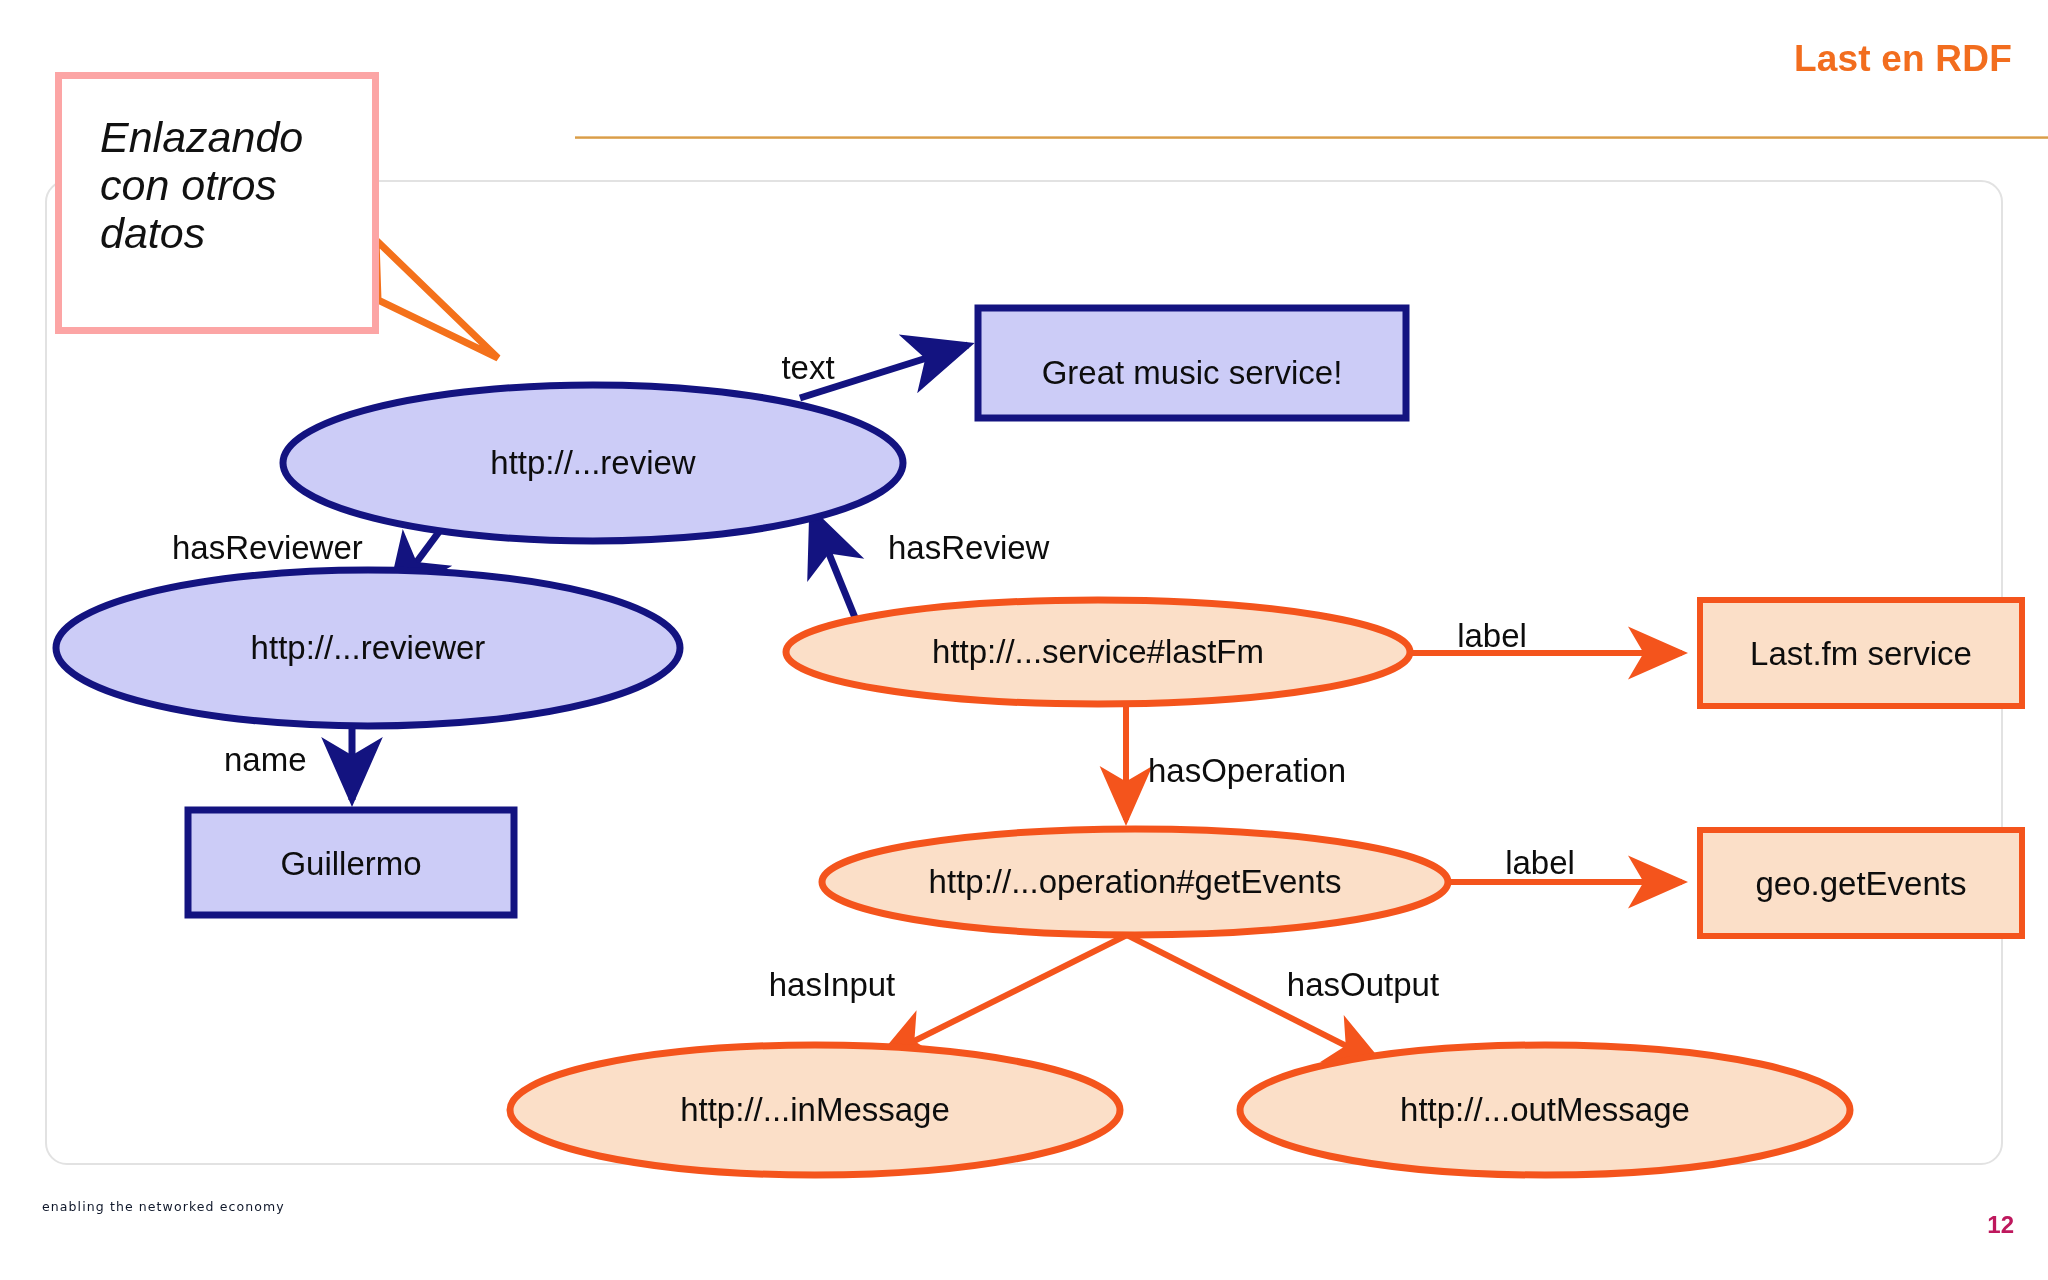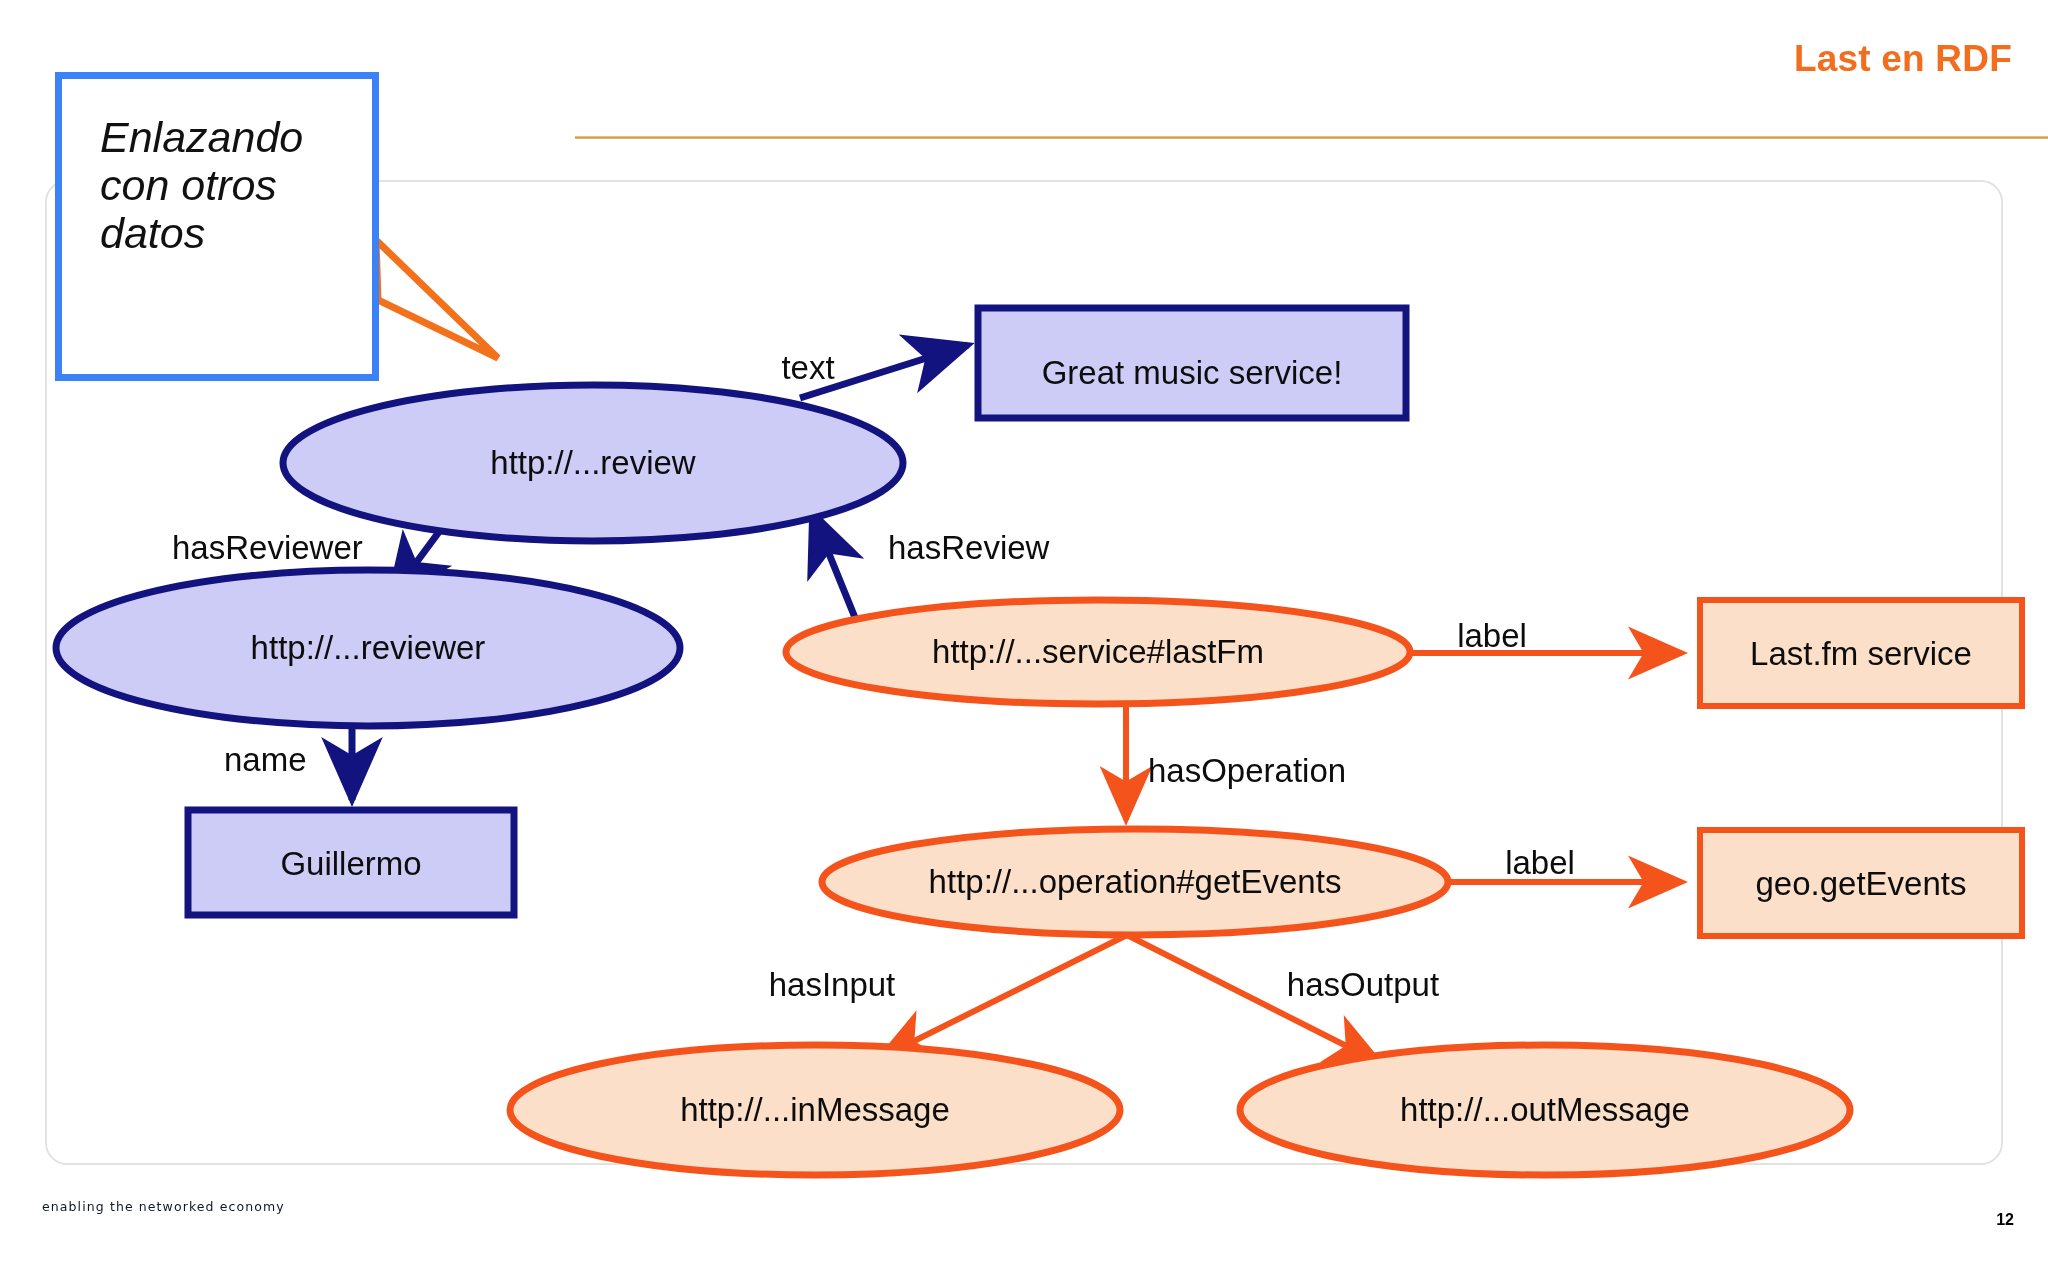--- a/index.html
+++ b/index.html
@@ -47,22 +47,22 @@
     box-sizing: border-box;
     background: #ffffff;
   }
 
   
   #callout-box {
     position: absolute;
     left: 55px;
     top: 72px;
     width: 324px;
-    height: 309px;
-    border: 7px solid #3b82f6;
+    height: 262px;
+    border: 7px solid #fca5a5;
     background: #ffffff;
     box-sizing: border-box;
     z-index: 6;
   }
   #callout-text {
     position: absolute;
     left: 38px;
     top: 34px;
     width: 260px;
     font-style: italic;
@@ -133,23 +133,23 @@
     font-size: 12.5px;
     color: #0f172a;
     letter-spacing: 1.1px;
     margin-top: 1px;
     font-family: "DejaVu Sans", sans-serif;
   }
   #page-number {
     position: absolute;
     right: 34px;
     top: 1211px;
-    font-size: 16px;
+    font-size: 24px;
     font-weight: bold;
-    color: #000000;
+    color: #be185d;
   }
 </style>
 </head>
 <body>
 
 <div id="slide-title">Last en RDF</div>
 <div id="header-rule"></div>
 
 <div id="content-frame"></div>
 

